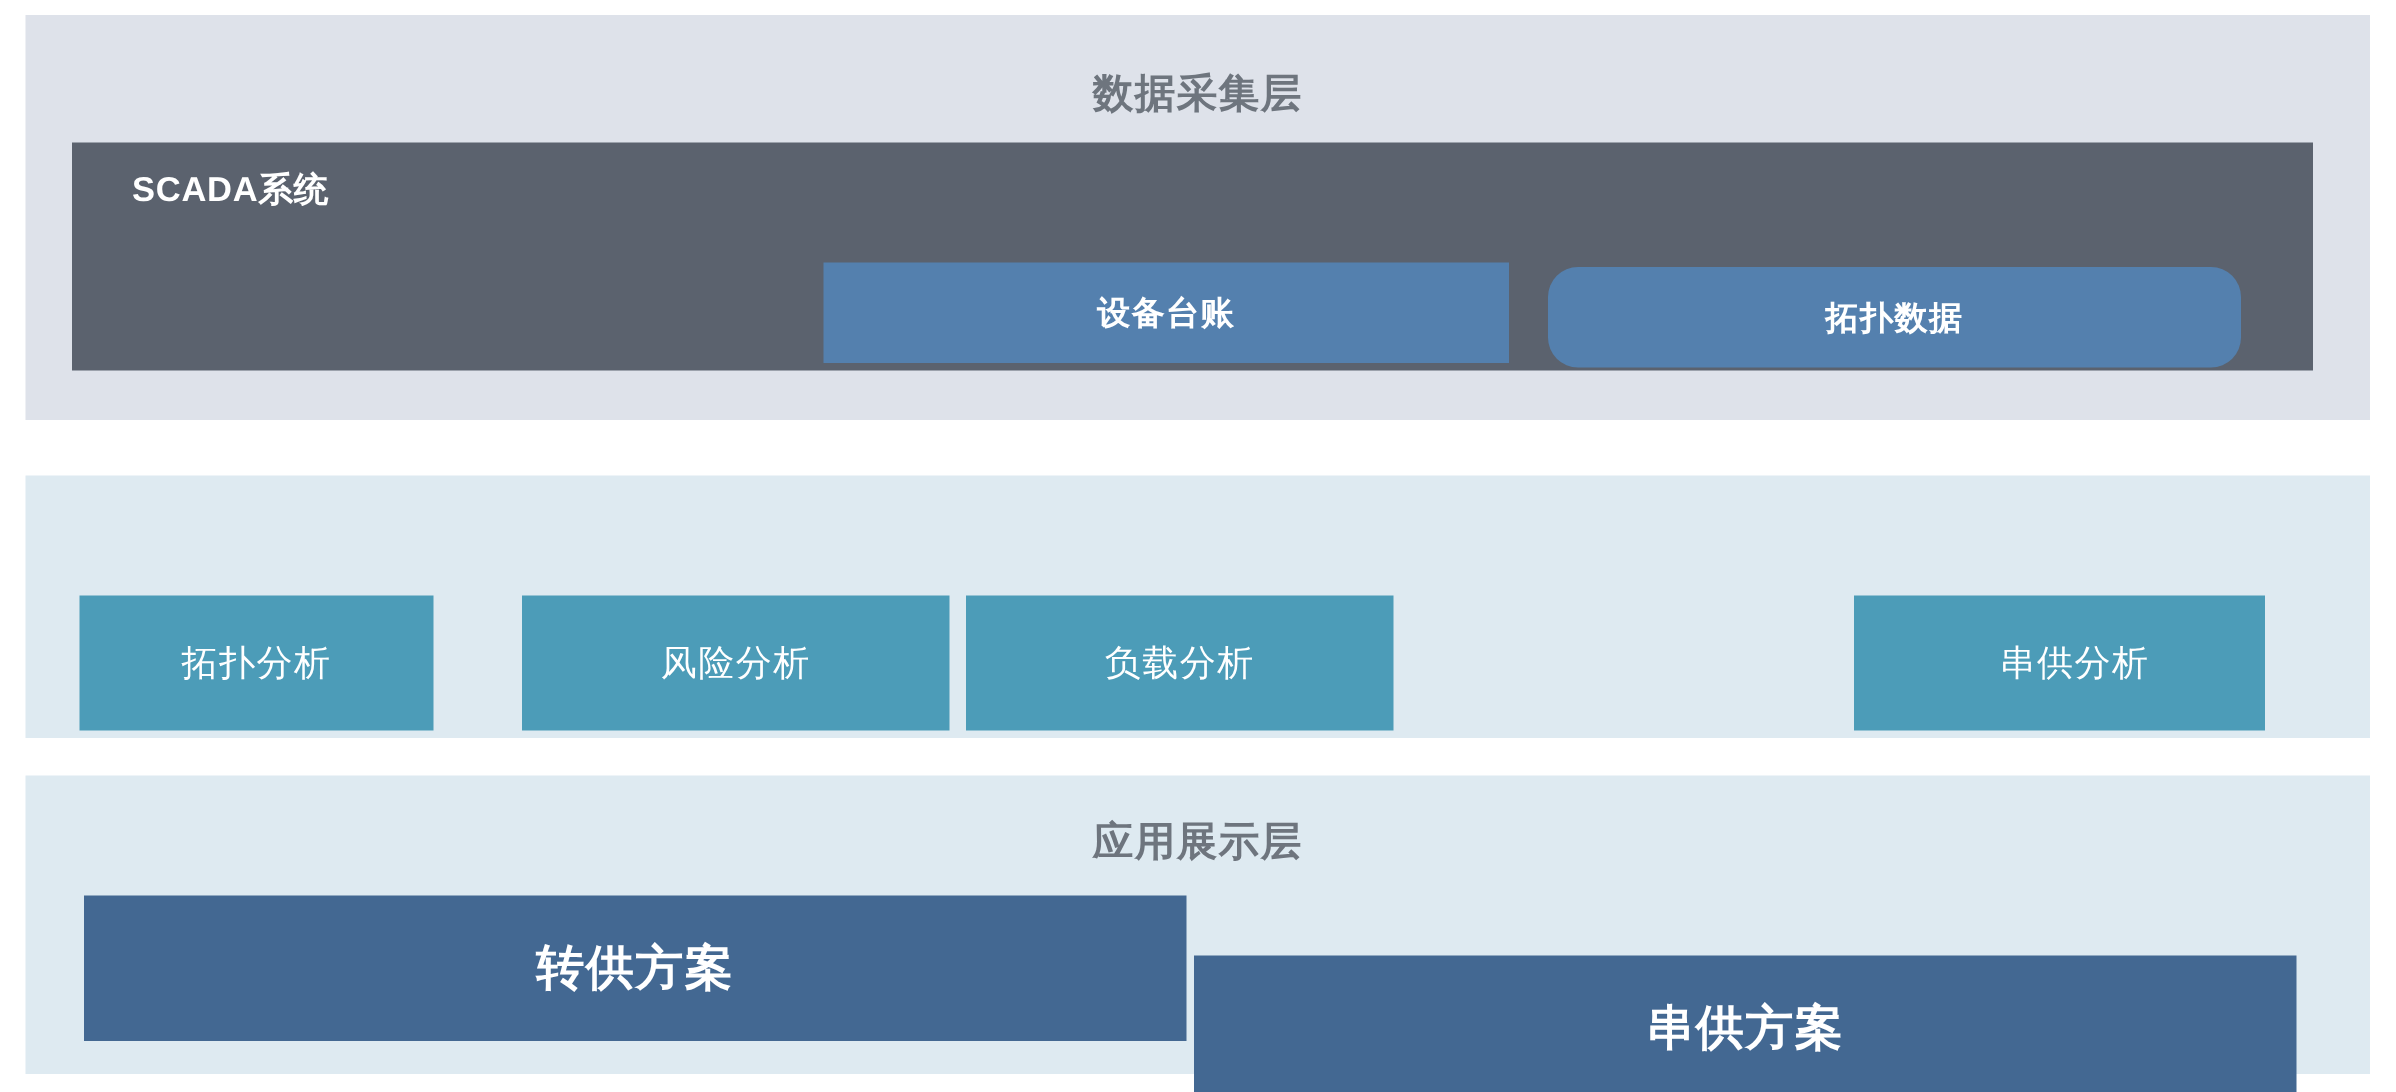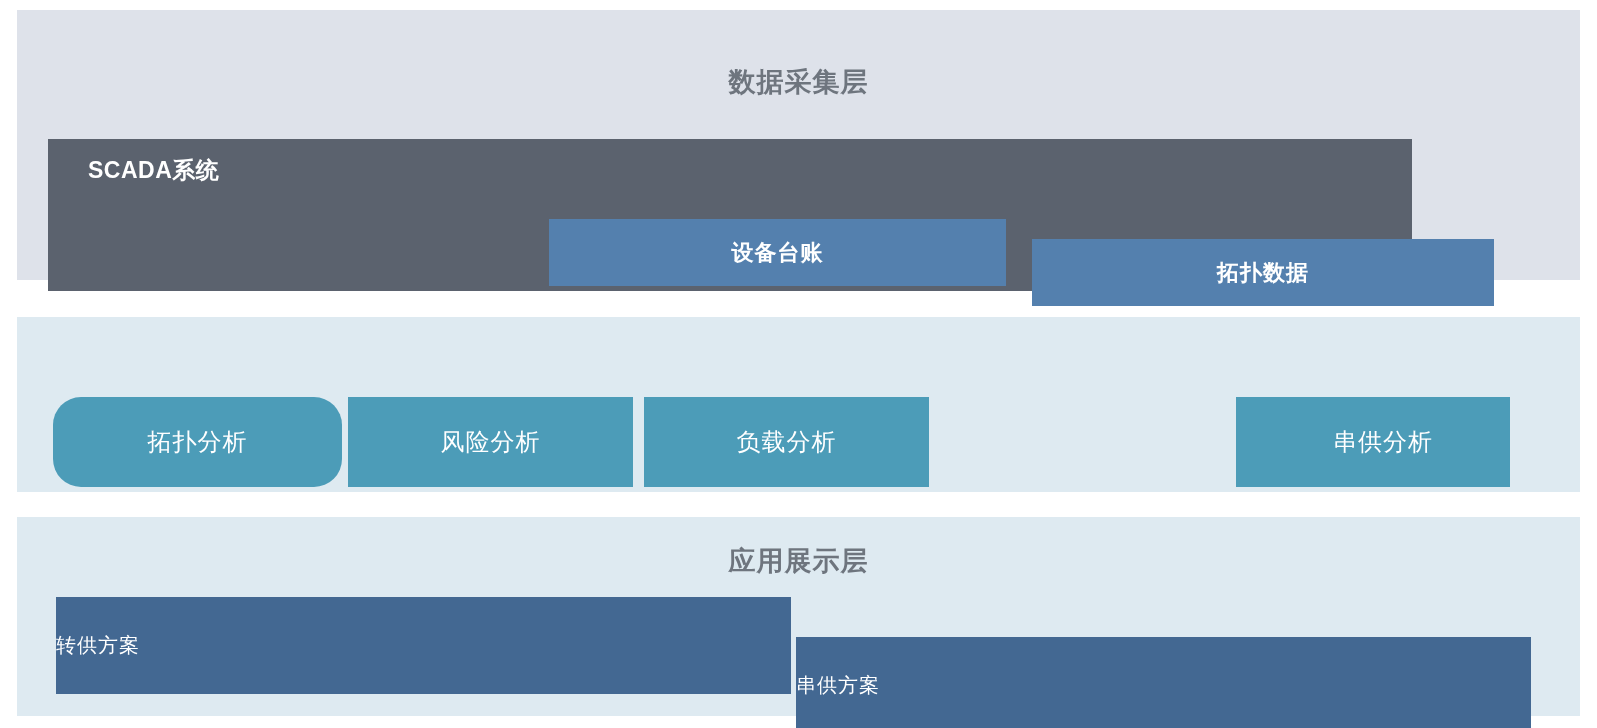--- a/index.html
+++ b/index.html
@@ -40,30 +40,28 @@
   #layer-collection {
     left: 17px;
     top: 10px;
     width: 1563px;
     height: 270px;
     background: #DEE2EA;
   }
   #layer-collection .layer-title {
     top: 34px;
     font-size: 27px;
-    margin-top: 20px;
   }
   #scada-group {
     position: absolute;
     left: 31px;
     top: 85px;
-    width: 1364px;
+    width: 1494px;
     height: 152px;
     background: #5B626E;
-    margin-top: 44px;
   }
   #scada-group-label {
     position: absolute;
     left: 40px;
     top: 16px;
     font-size: 23px;
     font-weight: bold;
     color: #FFFFFF;
     letter-spacing: 0.5px;
     white-space: nowrap;
@@ -77,21 +75,21 @@
     font-size: 22px;
     font-weight: bold;
     display: flex;
     align-items: center;
     justify-content: center;
     letter-spacing: 1px;
     white-space: nowrap;
   }
   #collection-box-0 { left: 22px;  width: 456px; top: 79px; height: 67px; }
   #collection-box-1 { left: 501px; width: 457px; top: 80px; height: 67px; }
-  #collection-box-2 { left: 984px; width: 462px; top: 100px; height: 67px; }
+  #collection-box-2 { left: 984px; width: 462px; top: 83px; height: 67px; border-radius: 20px; }
 
   
   #layer-analysis {
     left: 17px;
     top: 317px;
     width: 1563px;
     height: 175px;
     background: #DEEAF1;
   }
   #layer-analysis .layer-title {
@@ -105,21 +103,21 @@
     background: #4C9CB8;
     color: #FFFFFF;
     font-size: 24px;
     font-weight: normal;
     display: flex;
     align-items: center;
     justify-content: center;
     letter-spacing: 1px;
     white-space: nowrap;
   }
-  #analysis-box-0 { left: 36px;   width: 289px; border-radius: 28px; }
+  #analysis-box-0 { left: 36px;   width: 236px; }
   #analysis-box-1 { left: 331px;  width: 285px; }
   #analysis-box-2 { left: 627px;  width: 285px; }
   #analysis-box-3 { left: 923px;  width: 285px; }
   #analysis-box-4 { left: 1219px; width: 254px; padding-left: 20px; }
 
   
   #layer-application {
     left: 17px;
     top: 517px;
     width: 1563px;
@@ -129,24 +127,25 @@
   #layer-application .layer-title {
     top: 26px;
     font-size: 27px;
   }
   .application-box {
     position: absolute;
     top: 80px;
     height: 97px;
     background: #436892;
     color: #FFFFFF;
-    font-size: 20px;
-    font-weight: normal;
+    font-size: 32px;
+    font-weight: bold;
     display: flex;
     align-items: center;
+    justify-content: center;
     letter-spacing: 1px;
     white-space: nowrap;
   }
   #application-box-0 { left: 39px;  width: 735px; }
   #application-box-1 { left: 779px; width: 735px; margin-top: 40px; }
 </style>
 </head>
 <body>
 
 <div id="diagram">

